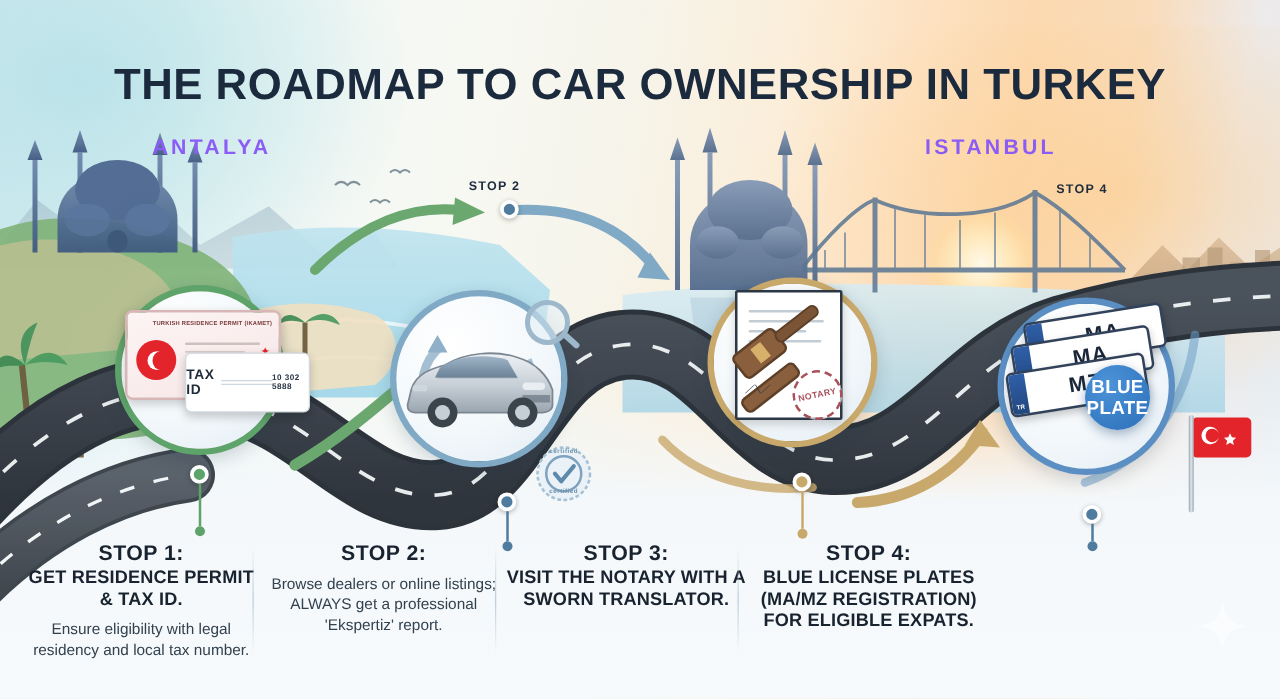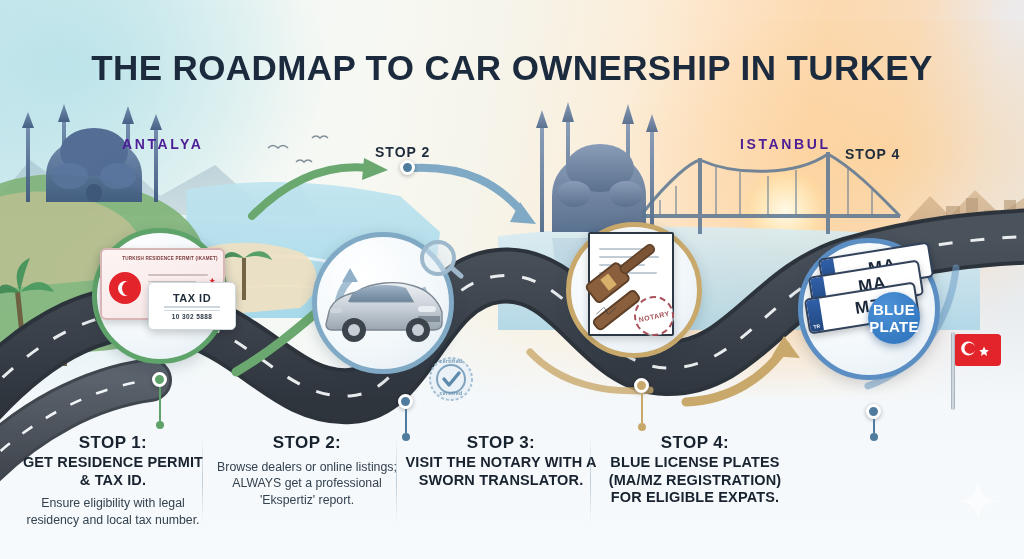--- a/index.html
+++ b/index.html
@@ -48,29 +48,28 @@
   }
   .main-title {
     position:absolute; left:0; top:48px; width:1024px; text-align:center;
     font-size:35px; font-weight:bold; letter-spacing:0.4px;
     color:#1b2a3d;
     font-family:"Liberation Sans", sans-serif;
   }
 
   
   .city-label {
-    position:absolute; font-size:14px; font-weight:bold; letter-spacing:2.6px;
-    color:#4c1d95;
-    margin-top:28px;
+    position:absolute; font-size:17px; font-weight:bold; letter-spacing:2.6px;
+    color:#8b5cf6;
   }
   .city-antalya { left:122px; top:108px; }
   .city-istanbul { left:740px; top:108px; }
 
   .stop-top-label {
-    position:absolute; font-size:14px; font-weight:bold; letter-spacing:1px; color:#1d2b3c;
+    position:absolute; font-size:10px; font-weight:bold; letter-spacing:1px; color:#1d2b3c;
   }
   .stop2-top { left:375px; top:144px; }
   .stop4-top { left:845px; top:146px; }
 
   
   .road-svg { position:absolute; left:0; top:0; width:1024px; height:559px; }
 
   
   .node {
     position:absolute; border-radius:50%;
@@ -113,24 +112,24 @@
   .permit-star {
     position:absolute; right:7px; top:26px; font-size:9px; color:#e3242b;
   }
   .permit-lines { position:absolute; left:46px; top:24px; width:60px; }
   .permit-lines i { display:block; height:1.6px; background:#cfc0c0; margin-bottom:5px; border-radius:1px; }
   .permit-lines i:nth-child(2){ width:80%; }
   .permit-lines i:nth-child(3){ width:92%; }
   .permit-lines i:nth-child(4){ width:70%; }
 
   .taxcard {
-    position:absolute; left:148px; top:282px; width:88px; height:48px;
+    position:absolute; left:148px; top:282px; width:100px; height:48px;
     background:#fff; border:1.5px solid #cfd8de; border-radius:5px;
     box-shadow:0 3px 8px rgba(0,0,0,.2);
-    display:flex; flex-direction:column; align-items:center; justify-content:center; gap:0;
+    display:flex; flex-direction:row; align-items:center; justify-content:center; gap:0;
   }
   .taxcard-label { font-size:11px; font-weight:bold; color:#1f2b38; letter-spacing:.5px; }
   .taxcard-rules { width:56px; }
   .taxcard-rules i { display:block; height:1.4px; background:#cfd8de; margin:2px 0; }
   .taxcard-num { font-size:6.5px; font-weight:bold; color:#2b3744; letter-spacing:.4px; }
 
   
   .car-art { position:absolute; left:312px; top:232px; width:142px; height:142px; }
   .magnifier {
     position:absolute; left:420px; top:240px; width:46px; height:46px;

